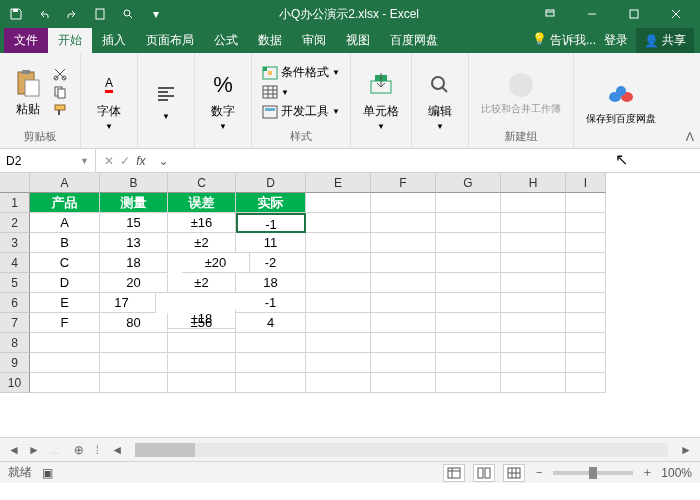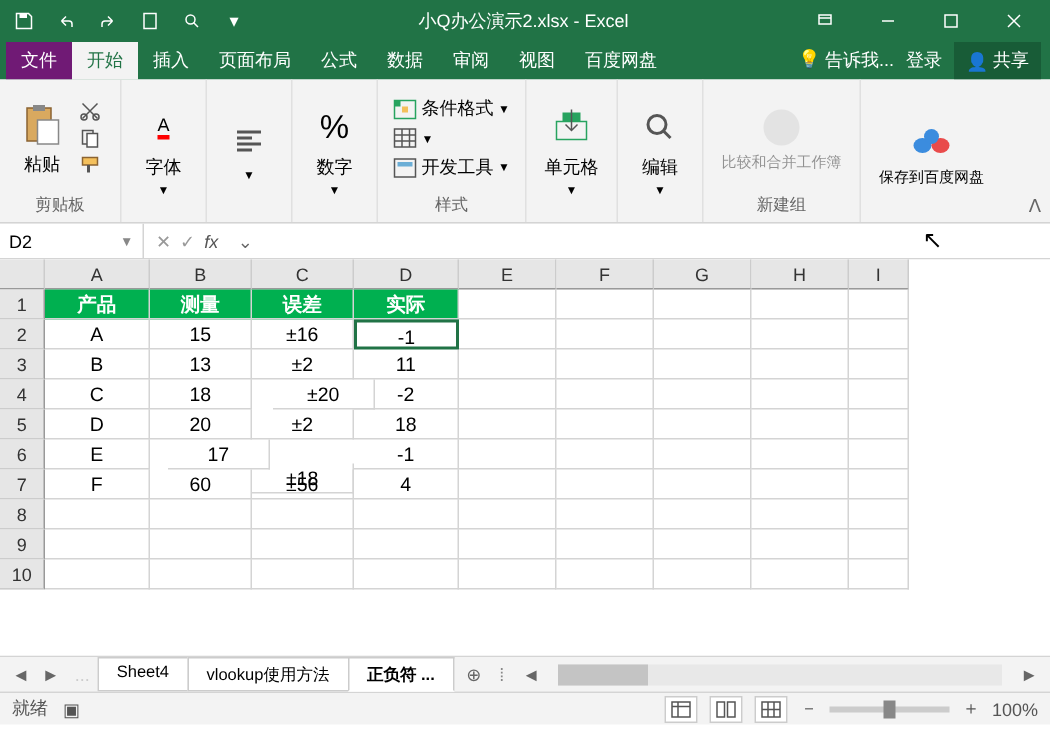--- a/index.html
+++ b/index.html
@@ -376,30 +376,30 @@
       <div class="cell" style="left: 0px; top: 80px; width: 70px;">D</div>
       <div class="cell" style="left: 70px; top: 80px; width: 68px;">20</div>
       <div class="cell" style="left: 138px; top: 80px; width: 68px;">±2</div>
       <div class="cell" style="left: 206px; top: 80px; width: 70px;">18</div>
       <div class="cell" style="left: 276px; top: 80px; width: 65px;"></div>
       <div class="cell" style="left: 341px; top: 80px; width: 65px;"></div>
       <div class="cell" style="left: 406px; top: 80px; width: 65px;"></div>
       <div class="cell" style="left: 471px; top: 80px; width: 65px;"></div>
       <div class="cell" style="left: 536px; top: 80px; width: 40px;"></div>
       <div class="cell" style="left: 0px; top: 100px; width: 70px;">E</div>
-      <div class="cell" style="left: 82px; top: 100px; width: 68px;">17</div>
+      <div class="cell" style="left: 58px; top: 100px; width: 68px;">17</div>
       <div class="cell" style="left: 138px; top: 116px; width: 68px;">±18</div>
       <div class="cell" style="left: 206px; top: 100px; width: 70px;">-1</div>
       <div class="cell" style="left: 276px; top: 100px; width: 65px;"></div>
       <div class="cell" style="left: 341px; top: 100px; width: 65px;"></div>
       <div class="cell" style="left: 406px; top: 100px; width: 65px;"></div>
       <div class="cell" style="left: 471px; top: 100px; width: 65px;"></div>
       <div class="cell" style="left: 536px; top: 100px; width: 40px;"></div>
       <div class="cell" style="left: 0px; top: 120px; width: 70px;">F</div>
-      <div class="cell" style="left: 70px; top: 120px; width: 68px;">60</div>
+      <div class="cell" style="left: 70px; top: 120px; width: 68px;">80</div>
       <div class="cell" style="left: 138px; top: 120px; width: 68px;">±56</div>
       <div class="cell" style="left: 206px; top: 120px; width: 70px;">4</div>
       <div class="cell" style="left: 276px; top: 120px; width: 65px;"></div>
       <div class="cell" style="left: 341px; top: 120px; width: 65px;"></div>
       <div class="cell" style="left: 406px; top: 120px; width: 65px;"></div>
       <div class="cell" style="left: 471px; top: 120px; width: 65px;"></div>
       <div class="cell" style="left: 536px; top: 120px; width: 40px;"></div>
       <div class="cell" style="left: 0px; top: 140px; width: 70px;"></div>
       <div class="cell" style="left: 70px; top: 140px; width: 68px;"></div>
       <div class="cell" style="left: 138px; top: 140px; width: 68px;"></div>
@@ -427,25 +427,20 @@
       <div class="cell" style="left: 406px; top: 180px; width: 65px;"></div>
       <div class="cell" style="left: 471px; top: 180px; width: 65px;"></div>
       <div class="cell" style="left: 536px; top: 180px; width: 40px;"></div>
     </div>
 </div>
 
 <div class="sheet-tabs">
   <span class="nav-btn">◄</span>
   <span class="nav-btn">►</span>
   <span style="color:#ccc;margin:0 6px">...</span>
-  <div id="sheet-tabs" style="display:flex">
-      <div class="stab">Sheet4</div>
-      <div class="stab">vlookup使用方法</div>
-      <div class="stab active">正负符 ...</div>
-    </div>
   <span class="nav-btn" style="margin-left:4px">⊕</span>
   <span style="color:#888;margin:0 8px">⁞</span>
   <span class="nav-btn">◄</span>
   <div class="hscroll">
       <div style="position:absolute;left:0;width:60px;height:100%;background:#c4c4c4"></div>
     </div>
   <span class="nav-btn">►</span>
 </div>
 
 <div class="statusbar">

